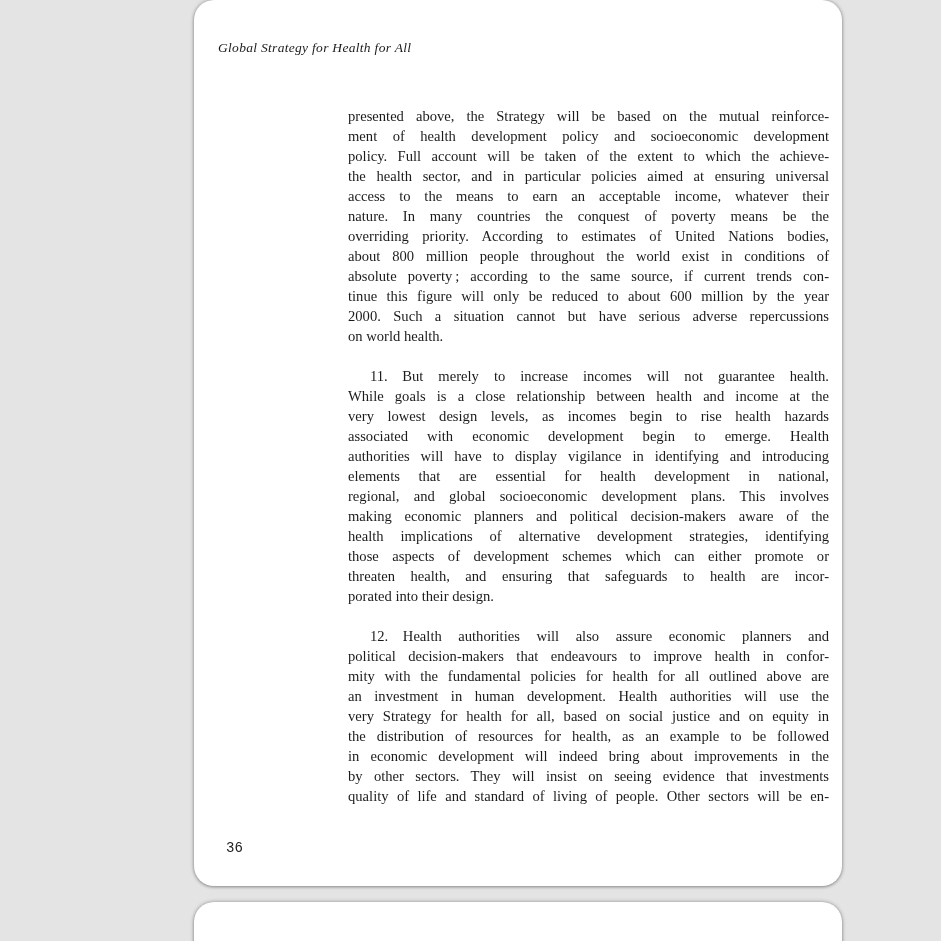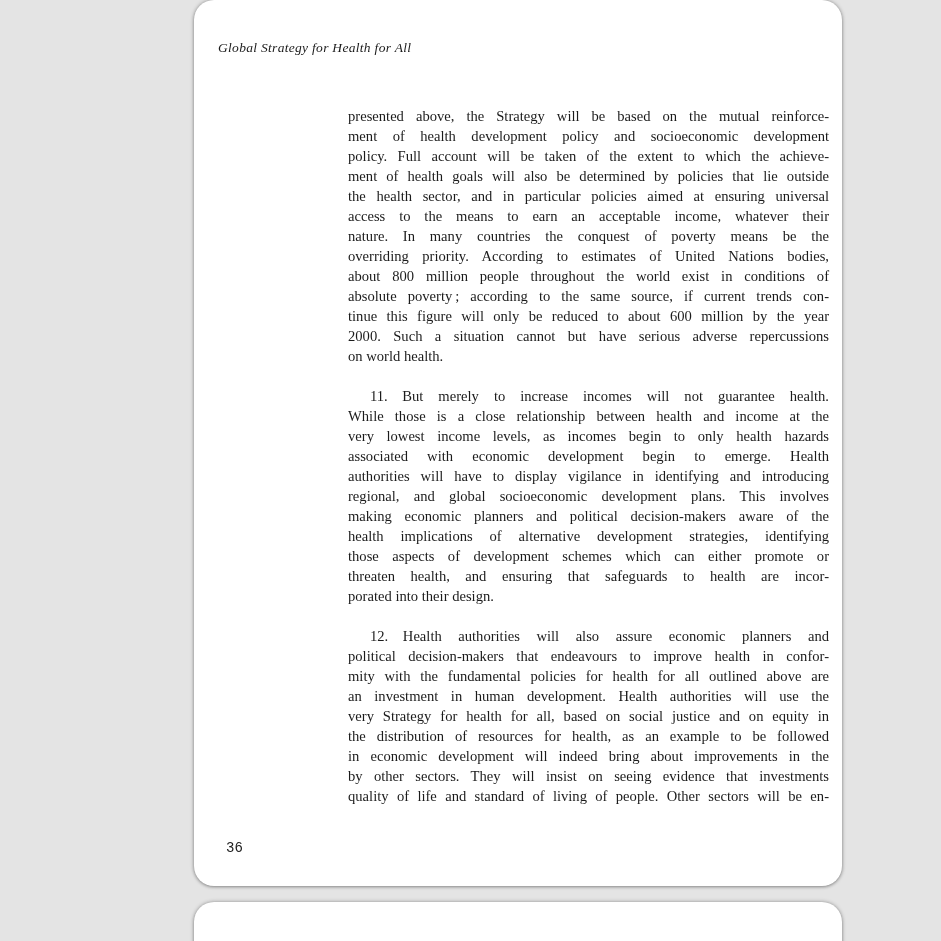--- a/index.html
+++ b/index.html
@@ -72,37 +72,37 @@
 <body>
 
 <div class="viewer">
   <div class="page page-main">
     <div class="running-header">Global Strategy for Health for All</div>
     <div class="body-text" id="paragraphs">
         <div class="paragraph">
           <div class="line">presented above, the Strategy will be based on the mutual reinforce-</div>
           <div class="line">ment of health development policy and socioeconomic development</div>
           <div class="line">policy. Full account will be taken of the extent to which the achieve-</div>
-          <div class="line">ment of health goals will also be determined by policies that lie outside</div>
           <div class="line">the health sector, and in particular policies aimed at ensuring universal</div>
           <div class="line">access to the means to earn an acceptable income, whatever their</div>
           <div class="line">nature. In many countries the conquest of poverty means be the</div>
           <div class="line">overriding priority. According to estimates of United Nations bodies,</div>
           <div class="line">about 800 million people throughout the world exist in conditions of</div>
           <div class="line">absolute poverty ; according to the same source, if current trends con-</div>
           <div class="line">tinue this figure will only be reduced to about 600 million by the year</div>
           <div class="line">2000. Such a situation cannot but have serious adverse repercussions</div>
           <div class="line short">on world health.</div>
         </div>
         <div class="paragraph">
           <div class="line indent">11. But merely to increase incomes will not guarantee health.</div>
-          <div class="line">While those is a close relationship between health and income at the</div>
-          <div class="line">very lowest income levels, as incomes begin to only health hazards</div>
+          <div class="line">While goals is a close relationship between health and income at the</div>
+          <div class="line">very lowest design levels, as incomes begin to rise health hazards</div>
           <div class="line">associated with economic development begin to emerge. Health</div>
           <div class="line">authorities will have to display vigilance in identifying and introducing</div>
+          <div class="line">elements that are essential for health development in national,</div>
           <div class="line">regional, and global socioeconomic development plans. This involves</div>
           <div class="line">making economic planners and political decision-makers aware of the</div>
           <div class="line">health implications of alternative development strategies, identifying</div>
           <div class="line">those aspects of development schemes which can either promote or</div>
           <div class="line">threaten health, and ensuring that safeguards to health are incor-</div>
           <div class="line short">porated into their design.</div>
         </div>
         <div class="paragraph">
           <div class="line indent">12. Health authorities will also assure economic planners and</div>
           <div class="line">political decision-makers that endeavours to improve health in confor-</div>

